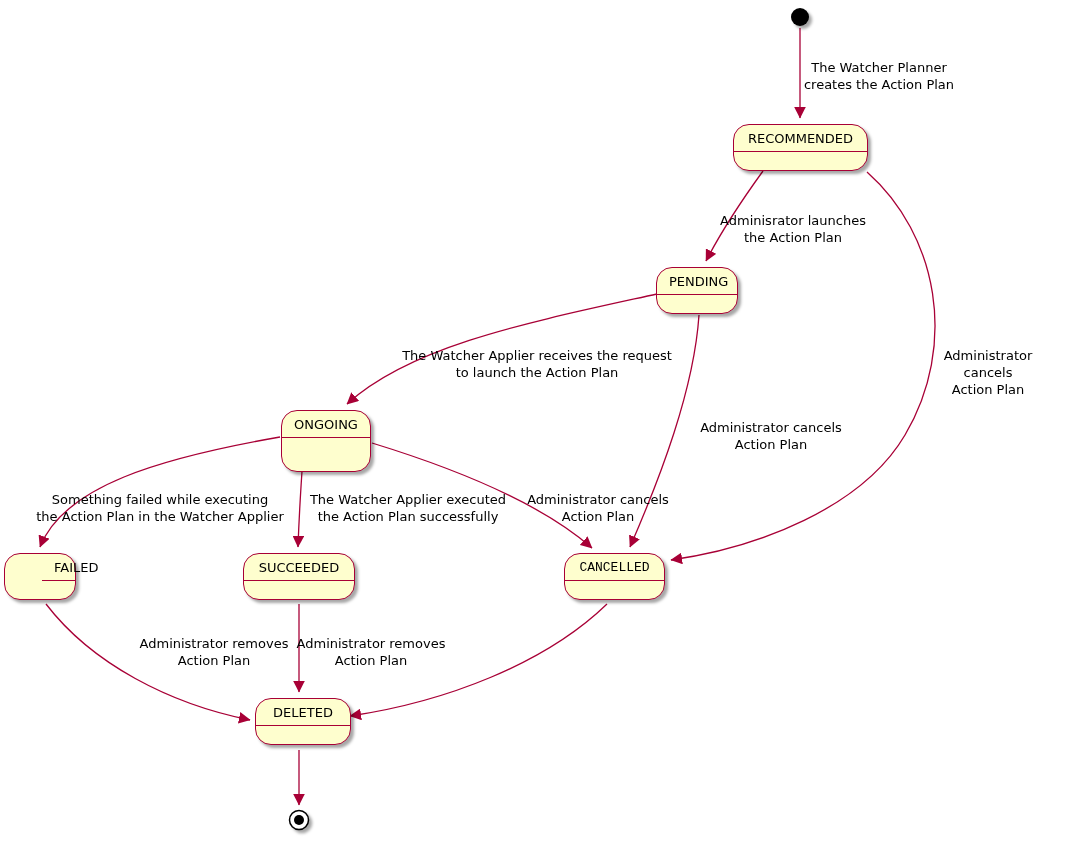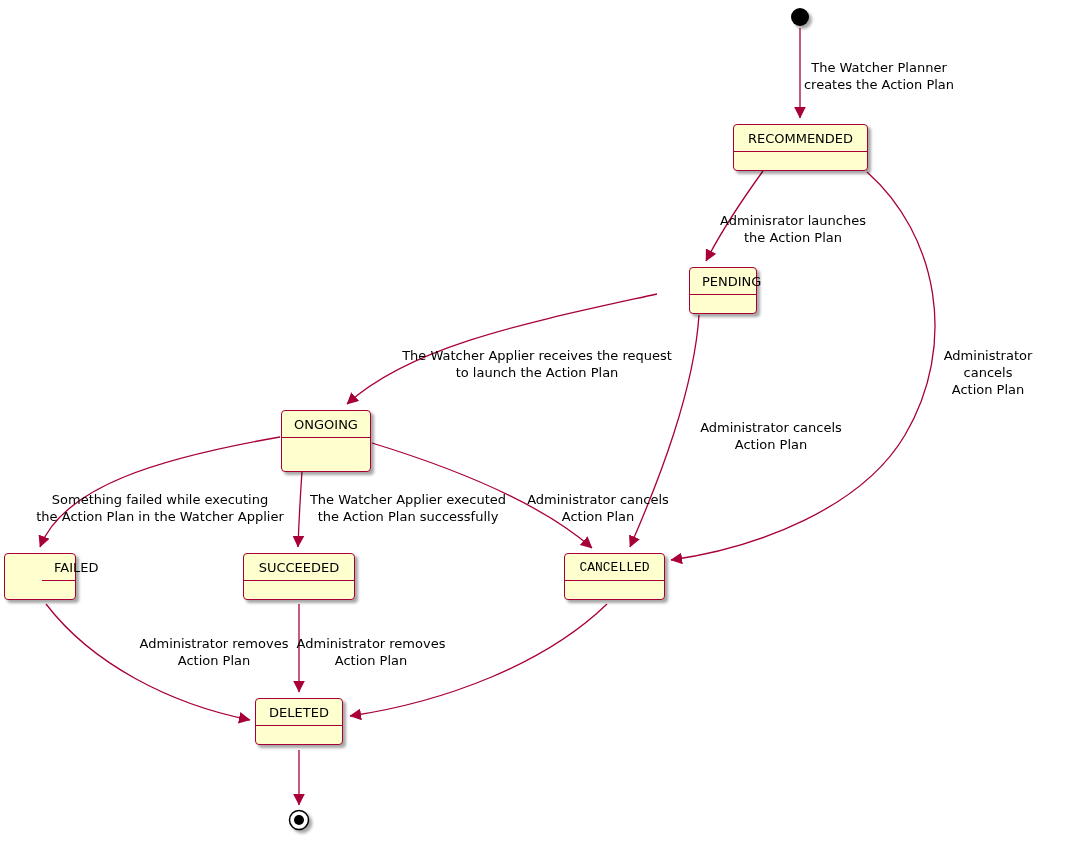--- a/index.html
+++ b/index.html
@@ -19,21 +19,21 @@
     position: absolute;
     left: 0;
     top: 0;
     width: 1069px;
     height: 841px;
   }
   .state {
     position: absolute;
     background: #FEFECE;
     border: 1.5px solid #A80036;
-    border-radius: 4px;
+    border-radius: 16px;
     box-shadow: 3px 3px 3px rgba(0,0,0,0.35);
     box-sizing: border-box;
     display: flex;
     flex-direction: column;
   }
   .state-title {
     flex: 0 0 auto;
     text-align: center;
     font-size: 13px;
     color: #000000;
@@ -95,21 +95,21 @@
       <circle cx="299" cy="820" r="5" fill="#000000"></circle>
     </g>
   </svg>
 
   <div class="state" style="left:733px; top:124px; width:135px; height:47px;">
     <div class="state-title">RECOMMENDED</div>
     <div class="state-divider"></div>
     <div class="state-body"></div>
   </div>
 
-  <div class="state" style="left:656px; top:267px; width:68px; height:47px;margin-left:33px;">
+  <div class="state" style="left:656px; top:267px; width:82px; height:47px;">
     <div class="state-title">PENDING</div>
     <div class="state-divider"></div>
     <div class="state-body"></div>
   </div>
 
   <div class="state" style="left:281px; top:410px; width:90px; height:62px;">
     <div class="state-title">ONGOING</div>
     <div class="state-divider"></div>
     <div class="state-body"></div>
   </div>
@@ -125,21 +125,21 @@
     <div class="state-divider"></div>
     <div class="state-body"></div>
   </div>
 
   <div class="state" style="left:564px; top:553px; width:101px; height:47px;font-family:Liberation Mono, monospace;">
     <div class="state-title">CANCELLED</div>
     <div class="state-divider"></div>
     <div class="state-body"></div>
   </div>
 
-  <div class="state" style="left:255px; top:698px; width:88px; height:47px;">
+  <div class="state" style="left:255px; top:698px; width:96px; height:47px;">
     <div class="state-title">DELETED</div>
     <div class="state-divider"></div>
     <div class="state-body"></div>
   </div>
 
   <div class="edge-label" style="left:879px; top:59px;">The Watcher Planner
 creates the Action Plan</div>
 
   <div class="edge-label" style="left:793px; top:212px;text-align:center;">Adminisrator launches
 the Action Plan</div>

